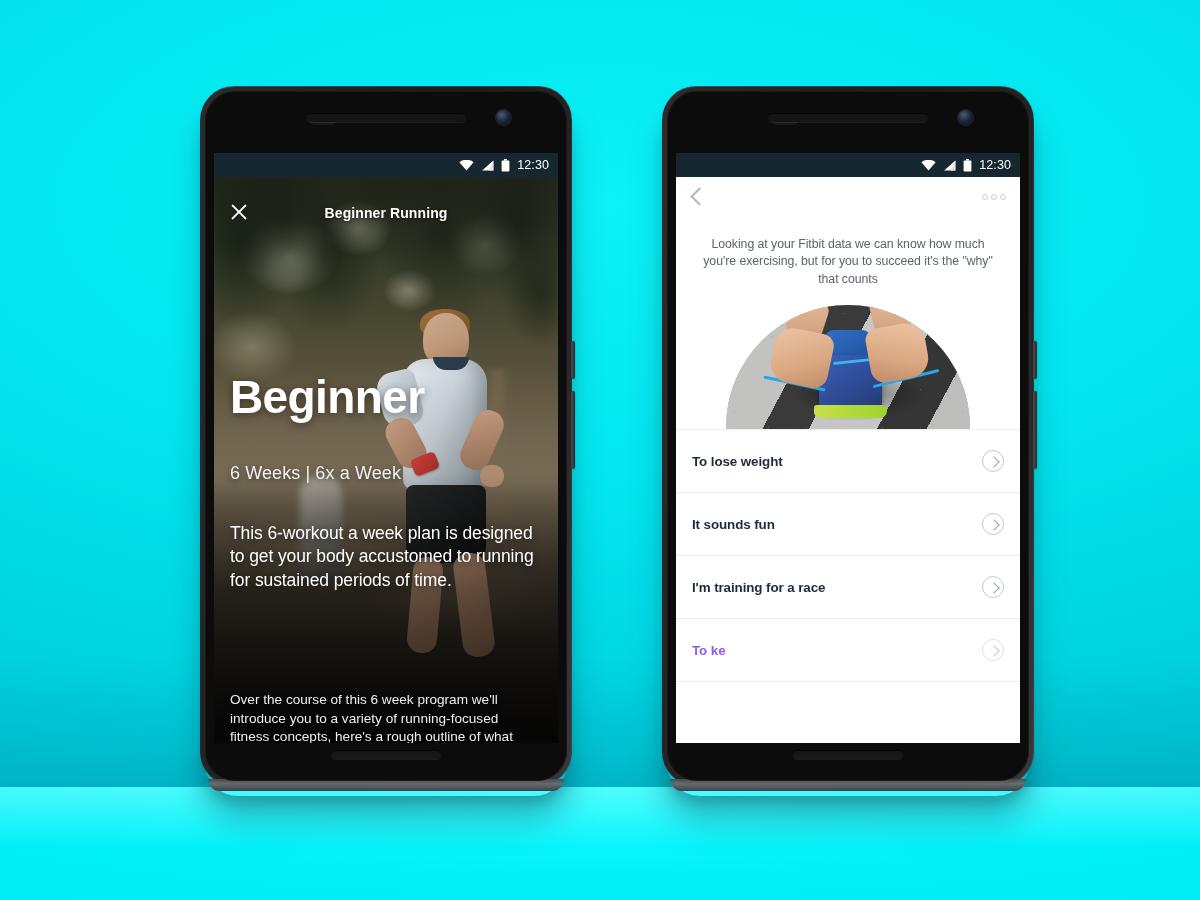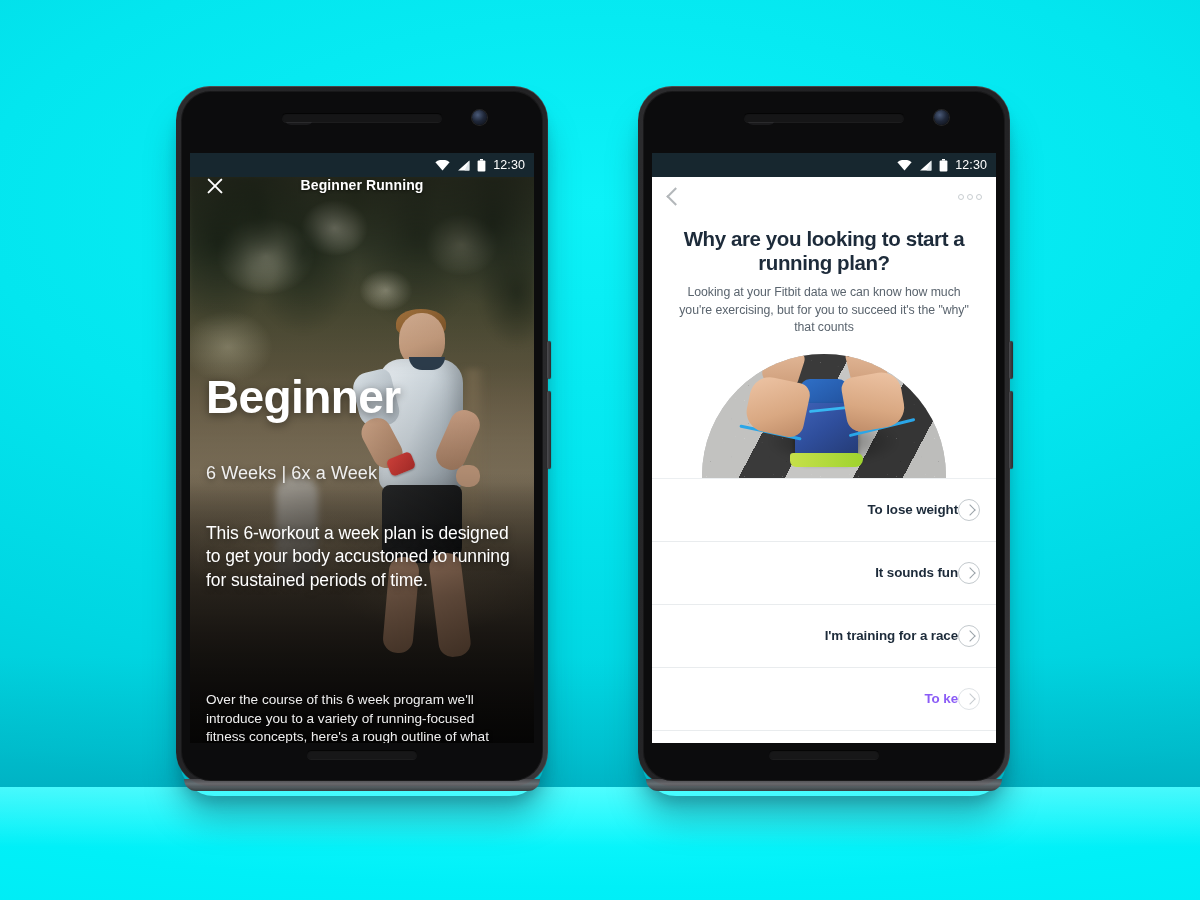--- a/index.html
+++ b/index.html
@@ -26,21 +26,21 @@
     background:
       radial-gradient(140% 220% at 50% 0%, #12fbff 0%, #00f0f8 40%, #00e6f0 100%);
   }
   .floor-glow {
     position:absolute; left:0; right:0; top:787px; height:60px;
     background:linear-gradient(to bottom, rgba(130,255,255,0.55), rgba(130,255,255,0));
   }
 
   
   .phone {
-    position:absolute; width:372px; height:700px;
+    position:absolute; width:372px; height:700px;margin-left:24px;
   }
   .phone.left  { left:176px; top:86px; }
   .phone.right { left:638px; top:86px; }
 
   .phone-drop {
     position:absolute; left:4px; top:10px; width:364px; height:700px;
     border-radius:34px;
     box-shadow:0 22px 34px rgba(0,80,95,0.40), 0 6px 14px rgba(0,60,75,0.28);
   }
   .phone-body {
@@ -232,21 +232,21 @@
   }
   .hero-vignette {
     position:absolute; inset:0;
     background:
       linear-gradient(to bottom, rgba(0,0,0,.42) 0%, rgba(0,0,0,.10) 16%, rgba(0,0,0,0) 32%,
                       rgba(0,0,0,.12) 52%, rgba(0,0,0,.48) 74%, rgba(0,0,0,.72) 100%);
   }
 
   .hero-top {
     position:absolute; left:0; right:0; top:0; height:44px;
-    display:flex; align-items:flex-start; padding:0 16px;
+    display:flex; align-items:flex-end; padding:0 16px;
   }
   .close-x {
     width:18px; height:18px; position:relative; flex:0 0 auto; cursor:pointer;
   }
   .close-x::before, .close-x::after {
     content:""; position:absolute; left:-1px; top:8px; width:20px; height:2.2px;
     background:#fff; border-radius:1px;
   }
   .close-x::before { transform:rotate(45deg); }
   .close-x::after  { transform:rotate(-45deg); }
@@ -399,22 +399,22 @@
     background:#37b7f2; transform:rotate(-6deg);
   }
   .ph-toe-accent {
     position:absolute; left:22%; top:30%; width:8%; height:8%;
     border-radius:50%; background:#c8e052;
   }
 
   
   .opt-list { background:#fff; }
   .opt {
-    height:63px; display:flex; align-items:center; justify-content:flex-end;
-    padding:0 16px; border-bottom:1px solid #e9ecee; cursor:pointer;
+    height:63px; display:flex; align-items:center; justify-content:space-between;
+    padding:0 16px; border-bottom:1px solid #e9ecee; cursor:pointer;gap:32px;
   }
   .opt-label { font-size:13.4px; font-weight:700; color:#1d2b3a; letter-spacing:-.1px; }
   .opt.dim .opt-label { color:#8b5cf6; }
   .chev-circle {
     width:22px; height:22px; border-radius:50%; border:1.3px solid #c3c9cd;
     position:relative; flex:0 0 auto;
   }
   .chev-circle::before {
     content:""; position:absolute; left:6.5px; top:6.6px;
     width:7px; height:7px;
@@ -565,21 +565,20 @@
         <div class="appbar">
           <span class="back-chev"></span>
           <span class="overflow-dots">
             <i></i>
             <i></i>
             <i></i>
           </span>
         </div>
 
         <div class="q-wrap">
-          <div class="q-title">Why are you looking to start a running plan?</div>
           <div class="q-sub">Looking at your Fitbit data we can know how much you're exercising, but for you to succeed it's the "why" that counts</div>
         </div>
 
         <div class="dome-wrap">
           <div class="dome">
             <div class="ph-asphalt"></div>
             <div class="ph-grain"></div>
             <div class="ph-arm-l"></div>
             <div class="ph-arm-r"></div>
             <div class="ph-shadow"></div>

